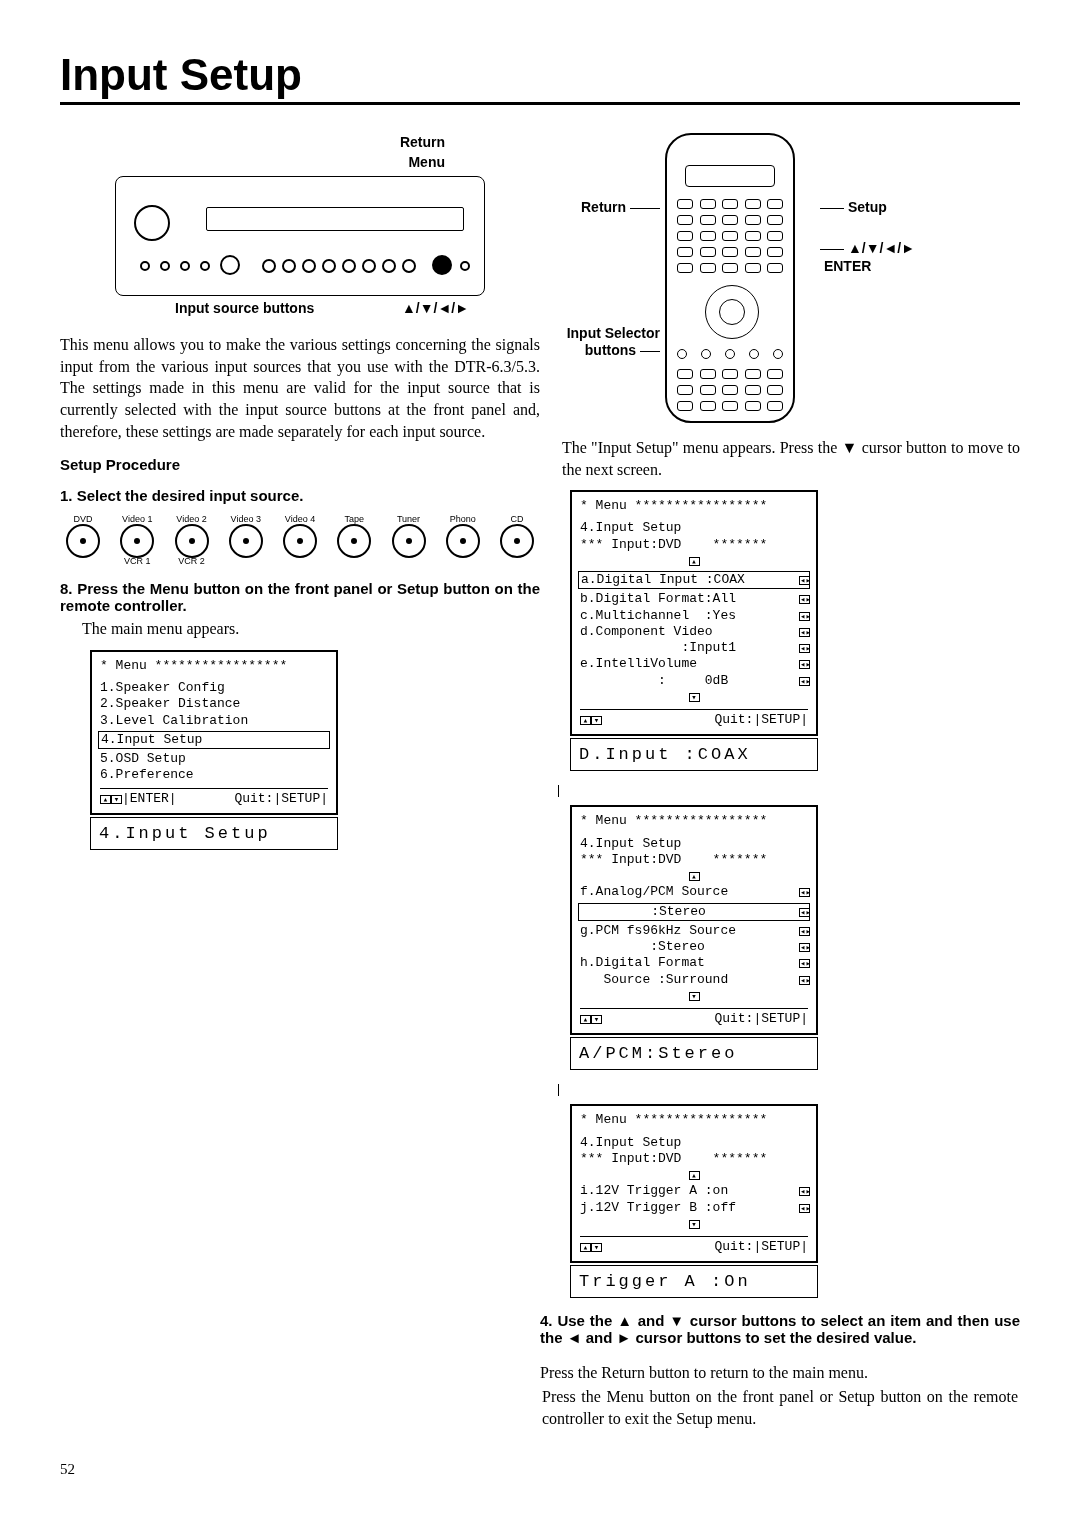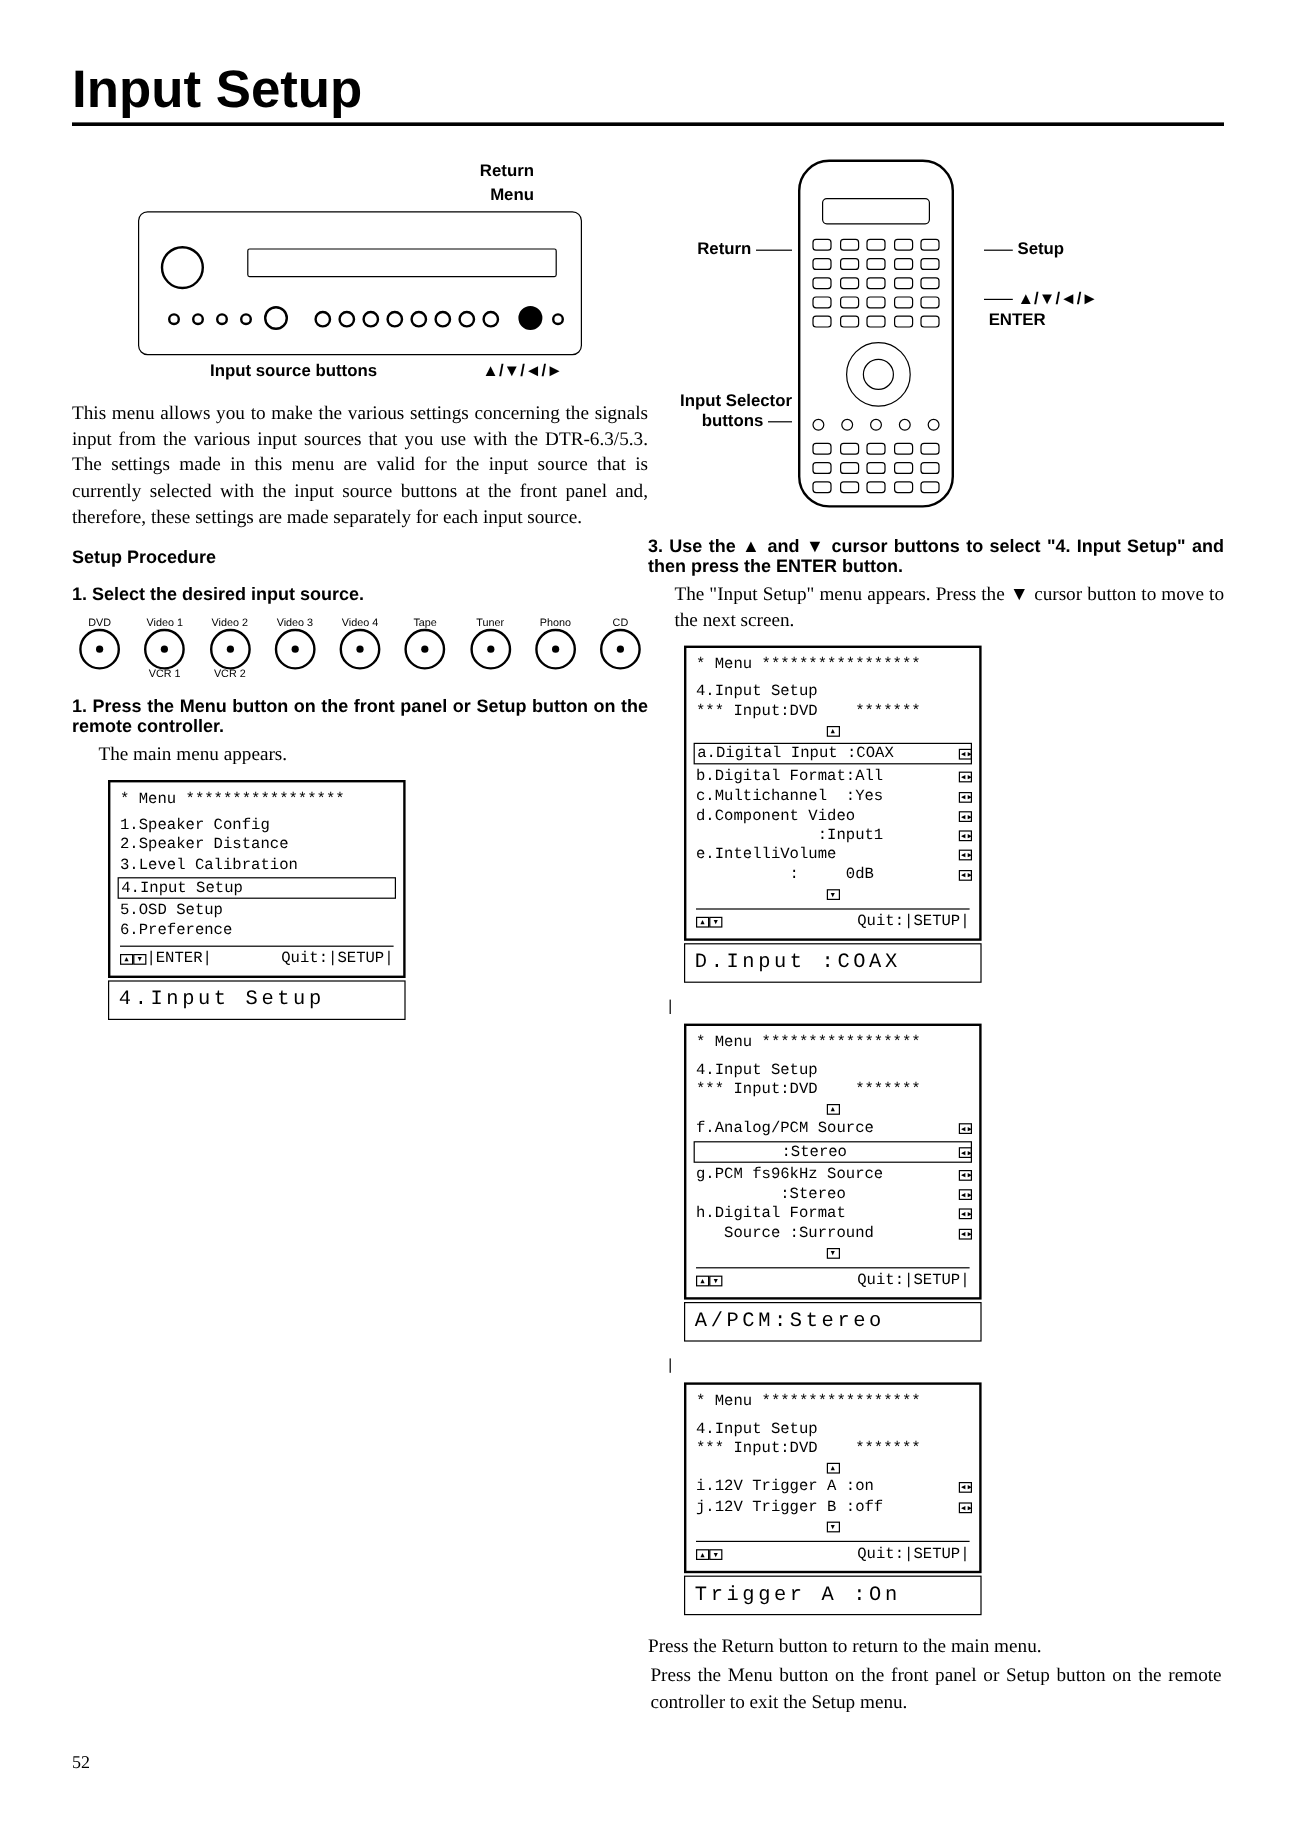--- a/index.html
+++ b/index.html
@@ -180,21 +180,21 @@
           <span></span>
         </div>
         <div class="src-item src-under">
           <span></span>
         </div>
         <div class="src-item src-under">
           <span></span>
         </div>
       </div>
 
-  <p class="step" style="text-align:justify">1.  Press the Menu button on the front panel or Setup button on the remote controller.</p>
+  <p class="step" style="text-align:justify">8.  Press the Menu button on the front panel or Setup button on the remote controller.</p>
   <p class="indent">The main menu appears.</p>
 
   <div class="osd" id="osd-main"><div>* Menu *****************</div><div style="height:6px"></div><div>1.Speaker Config</div><div>2.Speaker Distance</div><div>3.Level Calibration</div><div class="box-rule">4.Input Setup</div><div>5.OSD Setup</div><div>6.Preference</div><div class="bar"><span><span class="arrow">▴</span><span class="arrow">▾</span>|ENTER|</span><span>Quit:|SETUP|</span></div></div>
   <div class="lcd">4.Input Setup</div>
 
 </div>
 
 <div class="col">
 
   <div class="rc-wrap diagram-box">
@@ -268,34 +268,34 @@
               <span class="rk"></span>
               <span class="rk"></span>
               <span class="rk"></span>
               <span class="rk"></span>
               <span class="rk"></span>
             </div>
       </div>
     </div>
   </div>
 
-  <p class="step">3.  Use the ▲ and ▼ cursor buttons to select "4. Input Setup" and then press the ENTER button.</p>
   <p class="indent" style="text-align:justify">The "Input Setup" menu appears. Press the ▼ cursor button to move to the next screen.</p>
 
   <div class="osd" id="osd-a"><div>* Menu *****************</div><div style="height:6px"></div><div>4.Input Setup</div><div>*** Input:DVD    *******</div><div style="text-align:center"><span class="arrow">▴</span></div><div class="box-rule">a.Digital Input :COAX<span class="lr"><span class="arrow">◂▸</span></span></div><div>b.Digital Format:All<span class="lr"><span class="arrow">◂▸</span></span></div><div>c.Multichannel  :Yes<span class="lr"><span class="arrow">◂▸</span></span></div><div>d.Component Video<span class="lr"><span class="arrow">◂▸</span></span></div><div>             :Input1<span class="lr"><span class="arrow">◂▸</span></span></div><div>e.IntelliVolume<span class="lr"><span class="arrow">◂▸</span></span></div><div>          :     0dB<span class="lr"><span class="arrow">◂▸</span></span></div><div style="text-align:center"><span class="arrow">▾</span></div><div class="bar"><span><span class="arrow">▴</span><span class="arrow">▾</span></span><span>Quit:|SETUP|</span></div></div>
   <div class="lcd">D.Input   :COAX</div>
 
   <div class="tree-link"></div>
   <div class="osd" id="osd-b"><div>* Menu *****************</div><div style="height:6px"></div><div>4.Input Setup</div><div>*** Input:DVD    *******</div><div style="text-align:center"><span class="arrow">▴</span></div><div>f.Analog/PCM Source<span class="lr"><span class="arrow">◂▸</span></span></div><div class="box-rule">         :Stereo<span class="lr"><span class="arrow">◂▸</span></span></div><div>g.PCM fs96kHz Source<span class="lr"><span class="arrow">◂▸</span></span></div><div>         :Stereo<span class="lr"><span class="arrow">◂▸</span></span></div><div>h.Digital Format<span class="lr"><span class="arrow">◂▸</span></span></div><div>   Source :Surround<span class="lr"><span class="arrow">◂▸</span></span></div><div style="text-align:center"><span class="arrow">▾</span></div><div class="bar"><span><span class="arrow">▴</span><span class="arrow">▾</span></span><span>Quit:|SETUP|</span></div></div>
   <div class="lcd">A/PCM:Stereo</div>
 
   <div class="tree-link"></div>
   <div class="osd" id="osd-c"><div>* Menu *****************</div><div style="height:6px"></div><div>4.Input Setup</div><div>*** Input:DVD    *******</div><div style="text-align:center"><span class="arrow">▴</span></div><div>i.12V Trigger A :on<span class="lr"><span class="arrow">◂▸</span></span></div><div>j.12V Trigger B :off<span class="lr"><span class="arrow">◂▸</span></span></div><div style="text-align:center"><span class="arrow">▾</span></div><div class="bar"><span><span class="arrow">▴</span><span class="arrow">▾</span></span><span>Quit:|SETUP|</span></div></div>
   <div class="lcd">Trigger A   :On</div>
 
+  <p class="step" style="text-align:justify">4.  Use the ▲ and ▼ cursor buttons to select an item and then use the ◄ and ► cursor buttons to set the desired value.</p>
 
   <p class="para" style="margin-top:16px;margin-bottom:2px">Press the Return button to return to the main menu.</p>
   <p class="para" style="margin:2px">Press the Menu button on the front panel or Setup button on the remote controller to exit the Setup menu.</p>
 </div>
 
 </div>
 
 <div class="pagefoot">52</div>
 
 </body></html>

